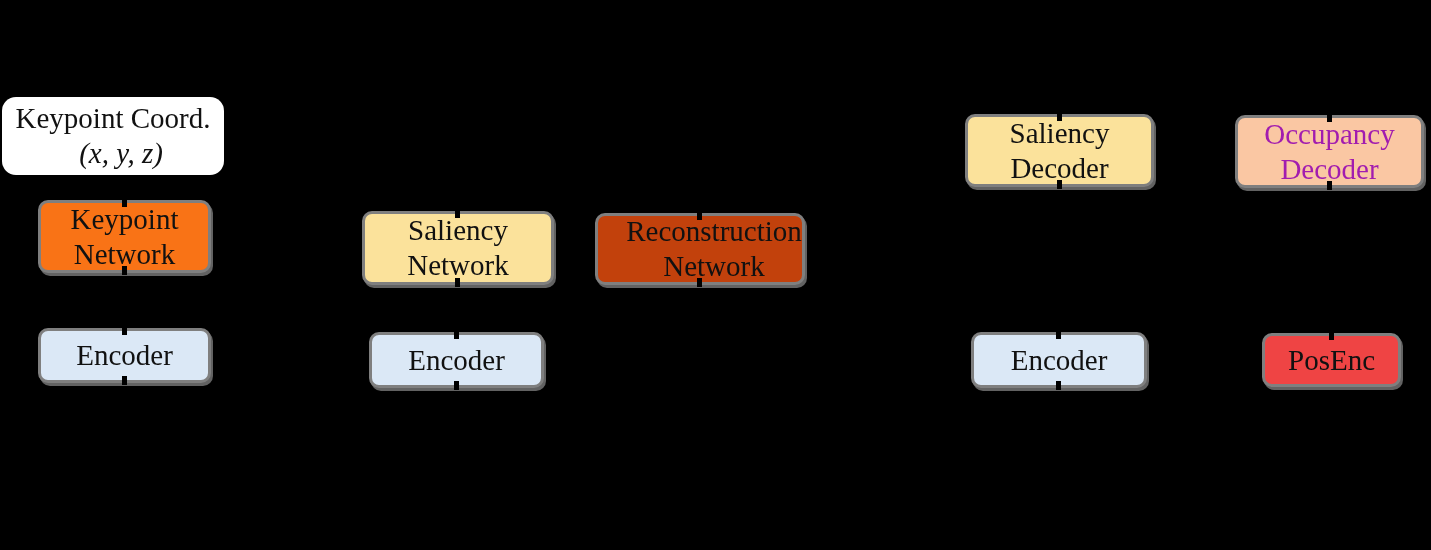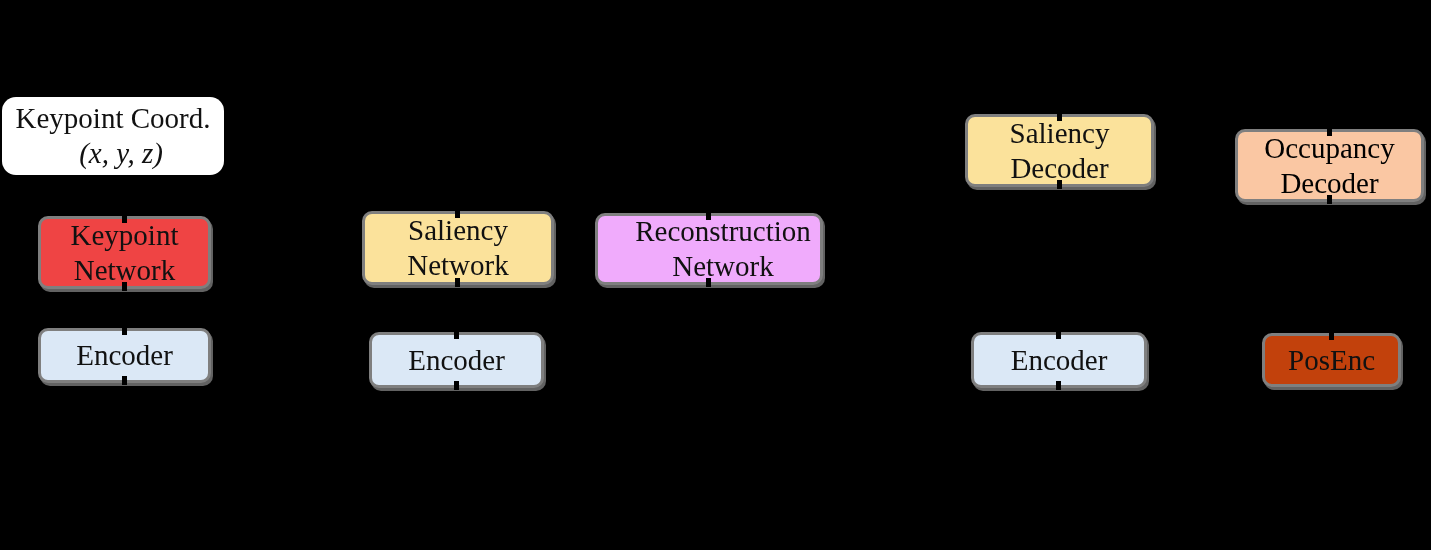--- a/index.html
+++ b/index.html
@@ -58,62 +58,62 @@
   .tick.bottom { bottom: -5px; }
 </style>
 </head>
 <body>
 
 <div class="canvas" style="background: rgb(0, 0, 0);">
     <div class="node plain" style="left: 2px; top: 97px; width: 222px; height: 78px; background: rgb(255, 255, 255); color: rgb(17, 17, 17);">
       <div class="line">Keypoint Coord.</div>
       <div class="line italic">(x, y, z)</div>
     </div>
-    <div class="node bordered" style="left: 27px; top: 216px; width: 173px; height: 73px; background: #ef4444; border-color: rgb(127, 127, 127); color: rgb(17, 17, 17);">
+    <div class="node bordered" style="left: 27px; top: 200px; width: 173px; height: 73px; background: #f97316; border-color: rgb(127, 127, 127); color: rgb(17, 17, 17);">
       <div class="line">Keypoint</div>
       <div class="line">Network</div>
       <span class="tick top"></span>
       <span class="tick bottom"></span>
     </div>
     <div class="node bordered" style="left: 351px; top: 211px; width: 192px; height: 74px; background: rgb(251, 226, 155); border-color: rgb(127, 127, 127); color: rgb(17, 17, 17);">
       <div class="line">Saliency</div>
       <div class="line">Network</div>
       <span class="tick top"></span>
       <span class="tick bottom"></span>
     </div>
-    <div class="node bordered" style="left: 584px; top: 213px; width: 228px; height: 72px; background: #f0abfc; border-color: rgb(127, 127, 127); color: rgb(17, 17, 17); padding-left: 28px;">
+    <div class="node bordered" style="left: 584px; top: 213px; width: 210px; height: 72px; background: #c2410c; border-color: rgb(127, 127, 127); color: rgb(17, 17, 17); padding-left: 28px;">
       <div class="line">Reconstruction</div>
       <div class="line">Network</div>
       <span class="tick top"></span>
       <span class="tick bottom"></span>
     </div>
     <div class="node bordered" style="left: 954px; top: 114px; width: 189px; height: 73px; background: rgb(251, 226, 155); border-color: rgb(127, 127, 127); color: rgb(17, 17, 17);">
       <div class="line">Saliency</div>
       <div class="line">Decoder</div>
       <span class="tick top"></span>
       <span class="tick bottom"></span>
     </div>
-    <div class="node bordered" style="left: 1224px; top: 129px; width: 189px; height: 73px; background: rgb(250, 199, 163); border-color: rgb(127, 127, 127); color: #000000;">
+    <div class="node bordered" style="left: 1224px; top: 115px; width: 189px; height: 73px; background: rgb(250, 199, 163); border-color: rgb(127, 127, 127); color: #a21caf;">
       <div class="line">Occupancy</div>
       <div class="line">Decoder</div>
       <span class="tick top"></span>
       <span class="tick bottom"></span>
     </div>
     <div class="node bordered" style="left: 27px; top: 328px; width: 173px; height: 55px; background: rgb(219, 232, 246); border-color: rgb(127, 127, 127); color: rgb(17, 17, 17);">
       <div class="line">Encoder</div>
       <span class="tick top"></span>
       <span class="tick bottom"></span>
     </div>
     <div class="node bordered" style="left: 358px; top: 332px; width: 175px; height: 56px; background: rgb(219, 232, 246); border-color: rgb(127, 127, 127); color: rgb(17, 17, 17);">
       <div class="line">Encoder</div>
       <span class="tick top"></span>
       <span class="tick bottom"></span>
     </div>
     <div class="node bordered" style="left: 960px; top: 332px; width: 176px; height: 56px; background: rgb(219, 232, 246); border-color: rgb(127, 127, 127); color: rgb(17, 17, 17);">
       <div class="line">Encoder</div>
       <span class="tick top"></span>
       <span class="tick bottom"></span>
     </div>
-    <div class="node bordered" style="left: 1251px; top: 333px; width: 139px; height: 54px; background: #c2410c; border-color: rgb(127, 127, 127); color: rgb(17, 17, 17);">
+    <div class="node bordered" style="left: 1251px; top: 333px; width: 139px; height: 54px; background: #ef4444; border-color: rgb(127, 127, 127); color: rgb(17, 17, 17);">
       <div class="line">PosEnc</div>
       <span class="tick top"></span>
     </div>
   </div>
 
 </body></html>

